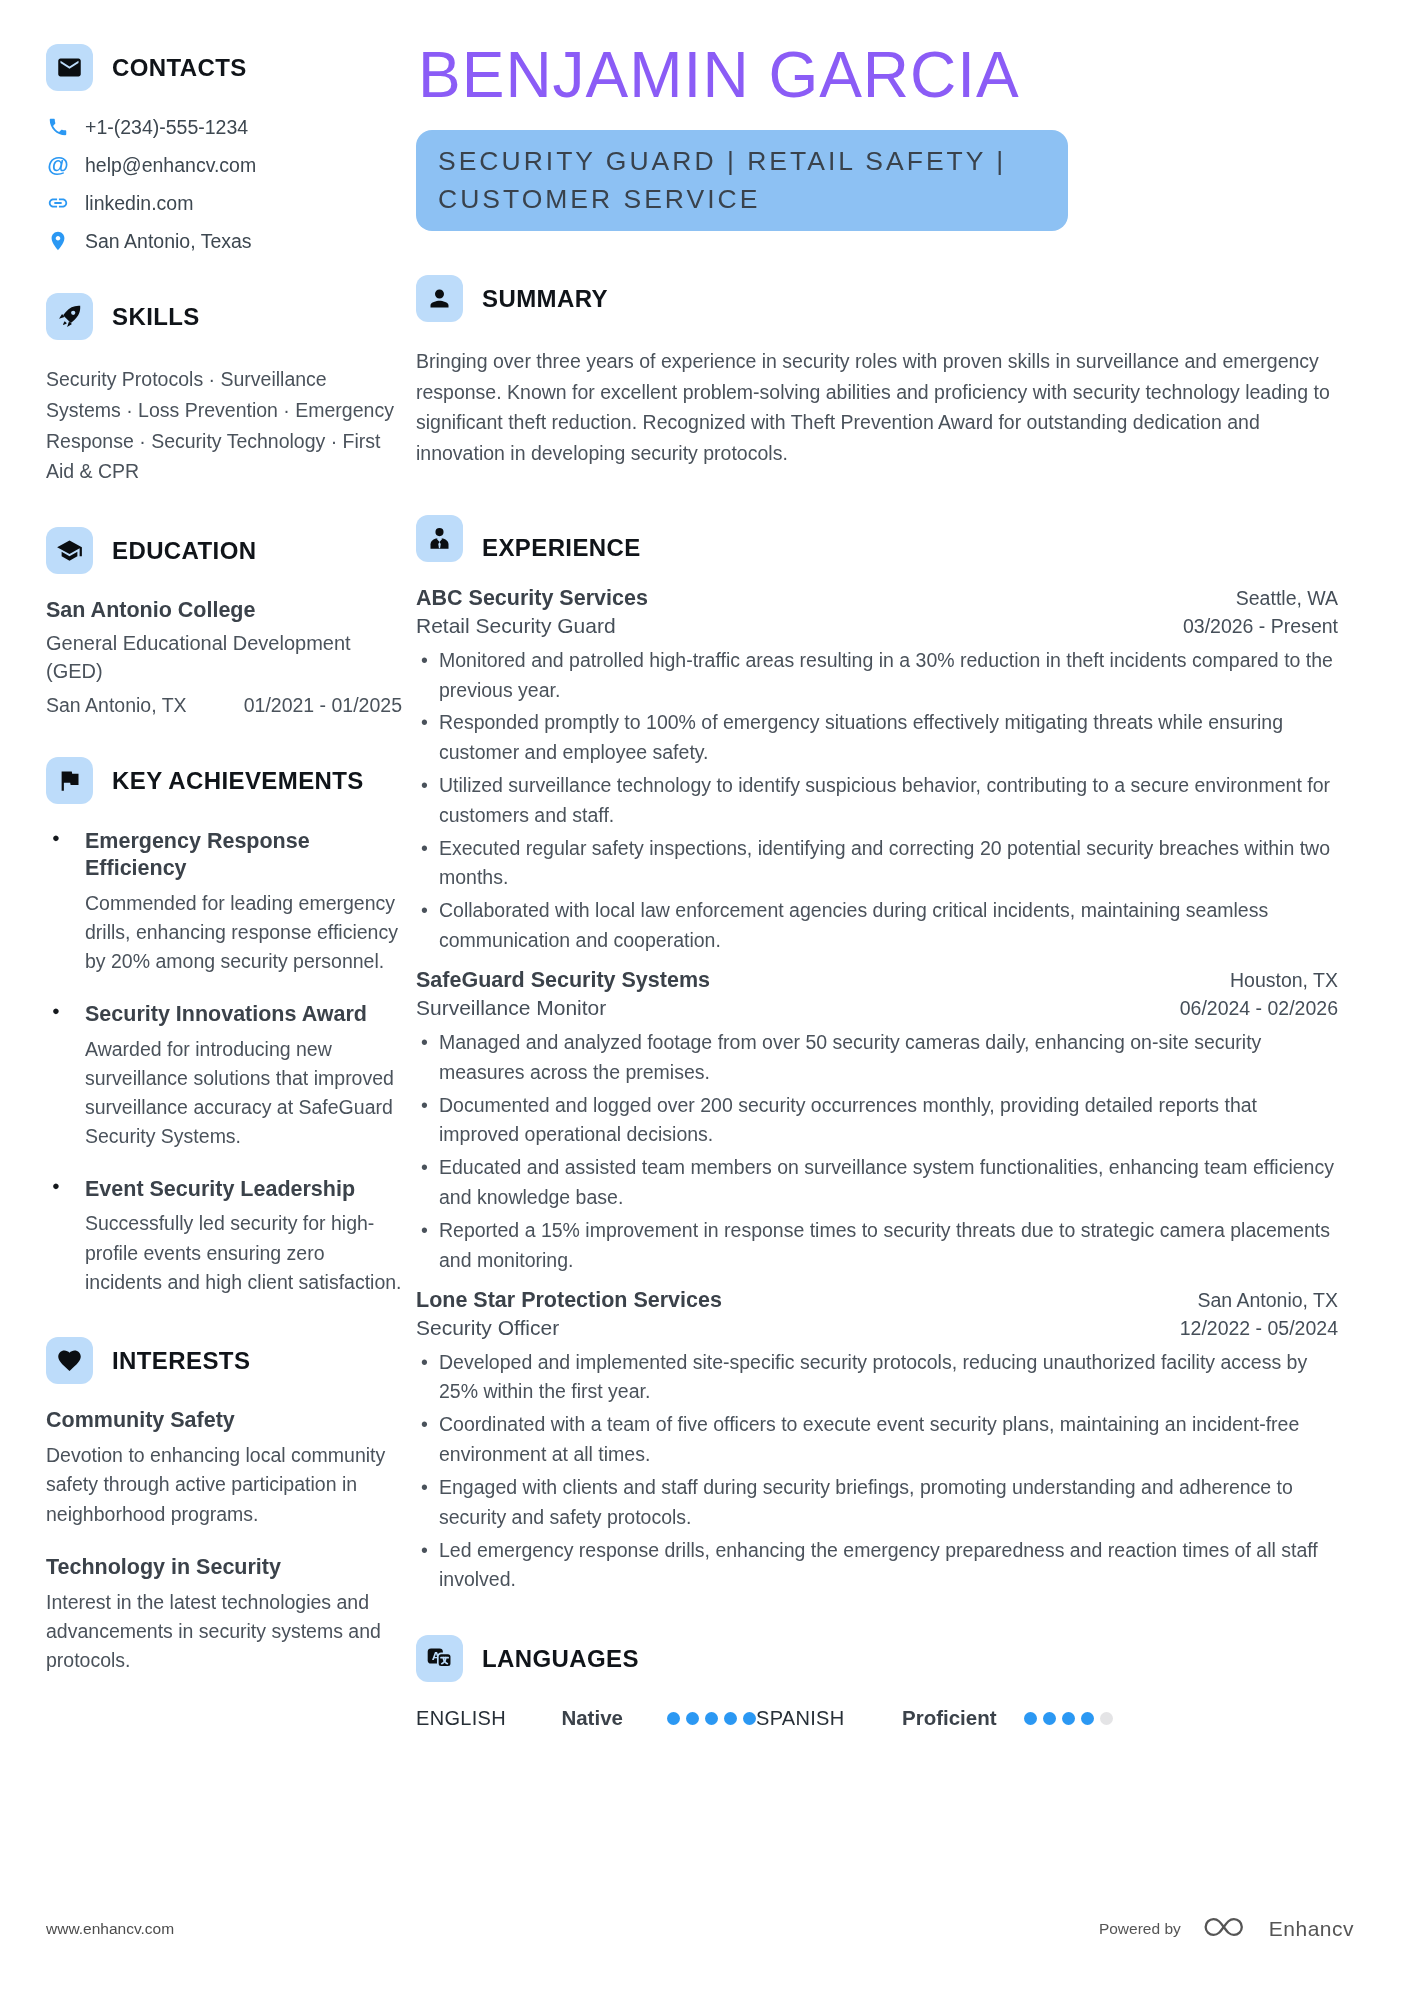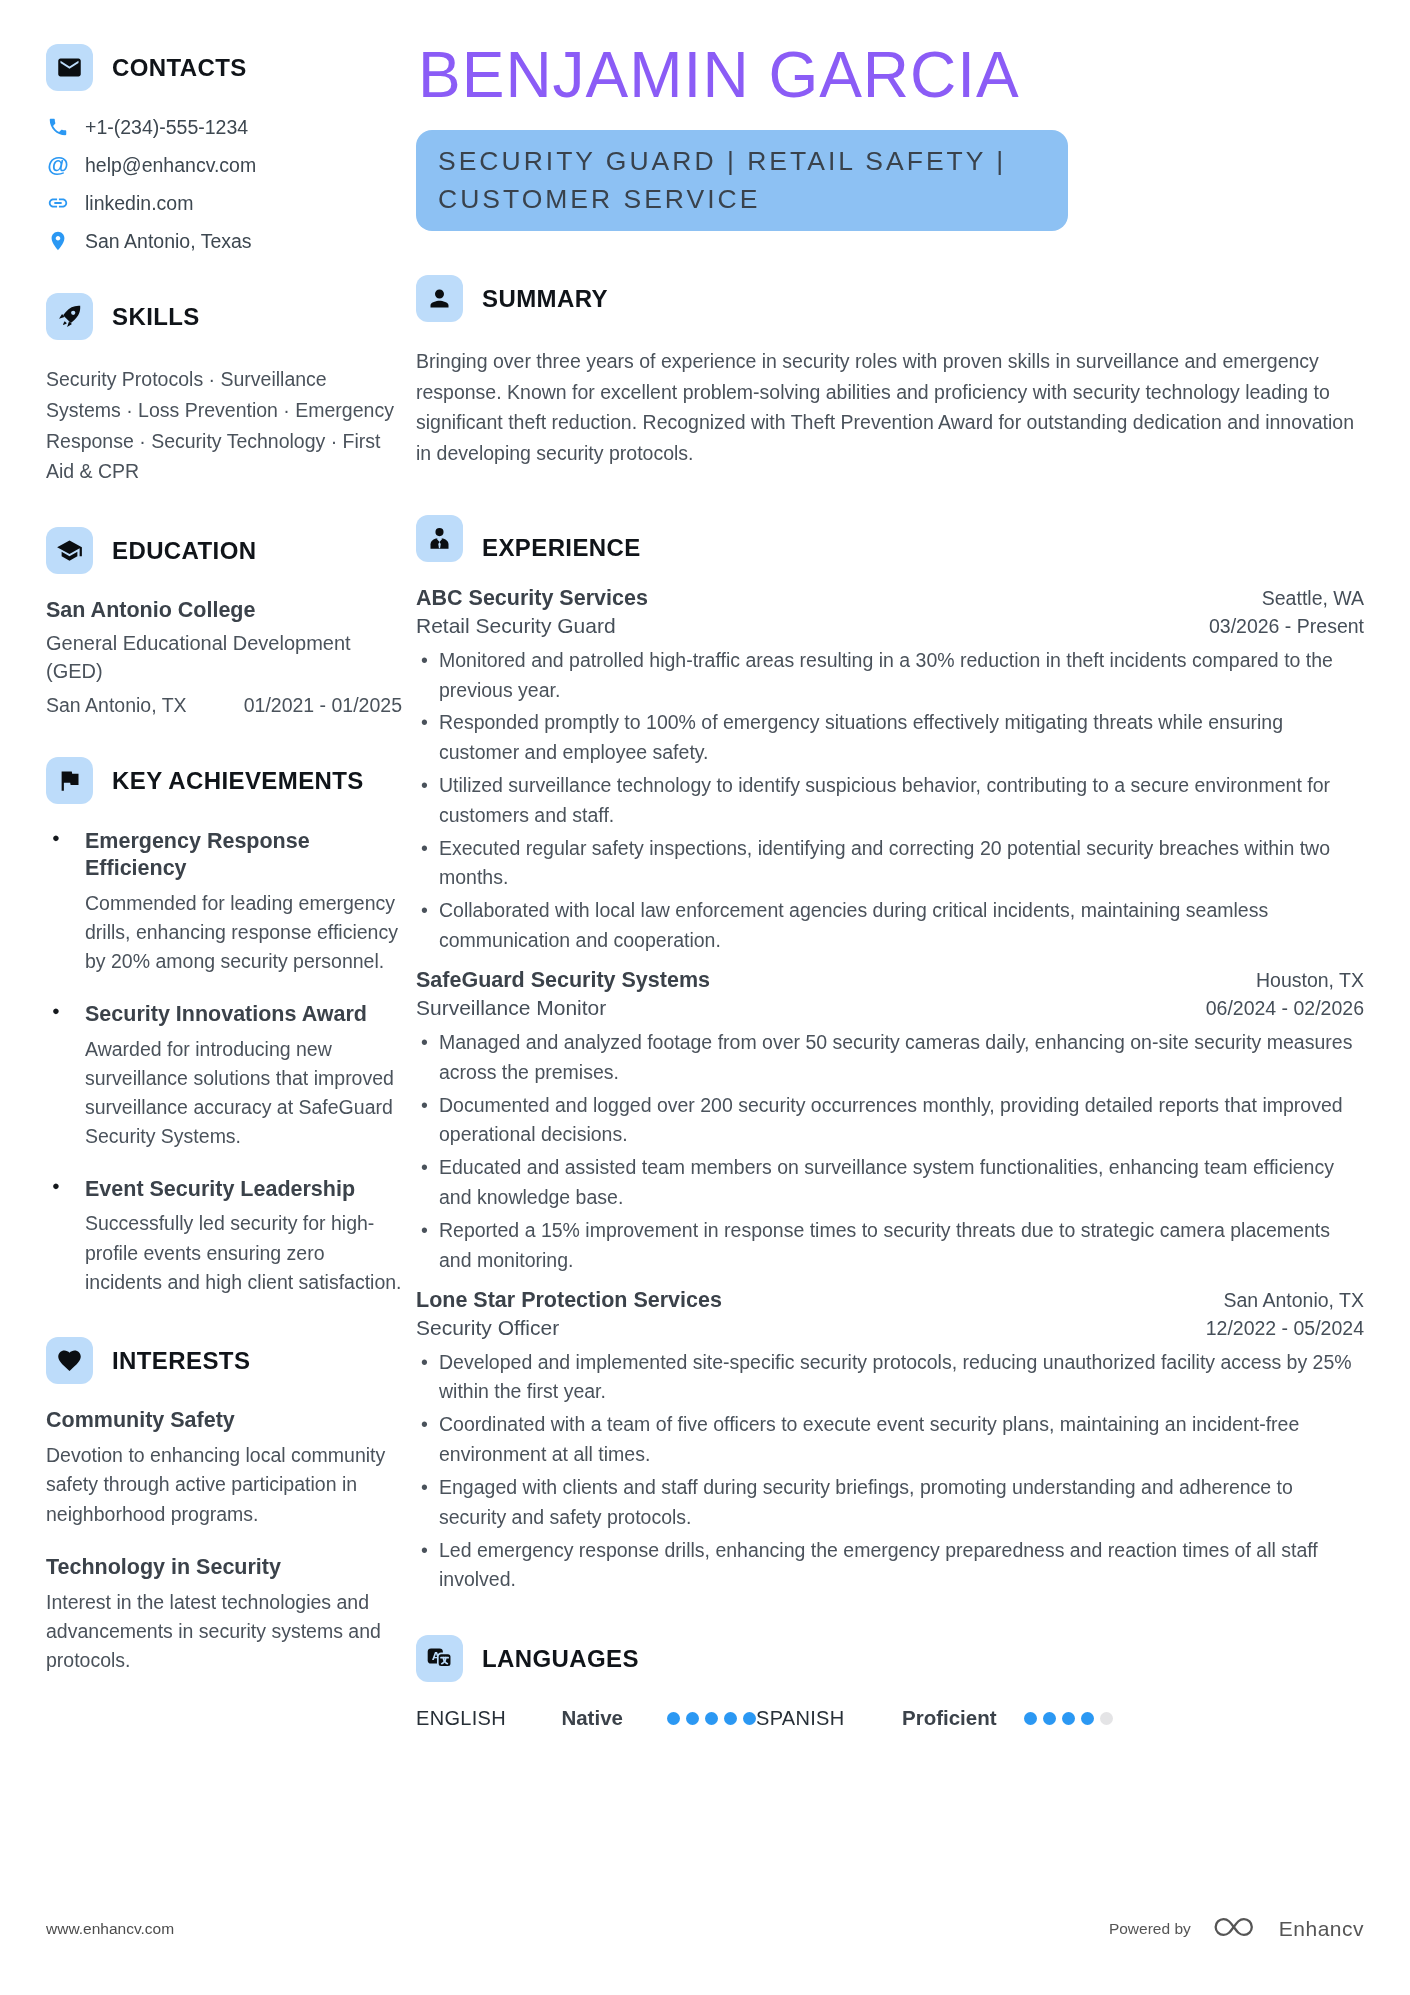--- a/index.html
+++ b/index.html
@@ -1,18 +1,18 @@
 <!DOCTYPE html>
 <html><head>
 <meta charset="utf-8">
 <style>
   * { margin:0; padding:0; box-sizing:border-box; }
   html,body { background:#ffffff; }
   body { width:1410px; height:1995px; font-family:"Liberation Sans","DejaVu Sans",sans-serif; color:#3c444d; position:relative; overflow:hidden; }
-  .page { position:relative; width:1410px; height:1995px; padding:34px 46px 0 46px; display:flex; gap:14px; }
+  .page { position:relative; width:1410px; height:1995px; padding:34px 72px 0 46px; display:flex; gap:14px; }
 
   
   .sidebar { width:356px; flex:none; }
   .main { flex:1; min-width:0; }
 
   
   .section-head { display:flex; align-items:center; gap:19px; margin:40px 0 24px 0; }
   .section-head.first { margin-top:10px; }
   .icon-tile { width:47px; height:47px; border-radius:12px; background:#bddcfa; display:flex; align-items:center; justify-content:center; flex:none; }
   .icon-tile svg { width:27px; height:27px; fill:#0b0e11; }
@@ -69,21 +69,21 @@
   .lang:last-child { flex:1; }
   .lang-name { width:168px; font-size:20px; color:#272f37; letter-spacing:.3px; }
   .lang:last-child .lang-name { width:146px; }
   .lang-level { width:122px; font-size:20.5px; font-weight:700; color:#3b424a; }
   .dots { display:flex; gap:6px; align-items:center; }
   .dot { width:13px; height:13px; border-radius:50%; }
   .dot.on { background:#2b98f3; }
   .dot.off { background:#e4e4e6; }
 
   
-  .footer { position:absolute; left:46px; right:46px; bottom:50px; display:flex; justify-content:space-between; align-items:center;margin-top:34px; }
+  .footer { position:absolute; left:46px; right:56px; bottom:50px; display:flex; justify-content:space-between; align-items:center;margin-top:34px; }
   .footer-url { font-size:15.5px; color:#4c4c4c; }
   .powered { display:flex; align-items:center; gap:22px; color:#555; }
   .powered-label { font-size:15.5px; color:#555; }
   .brand-logo svg { width:44px; height:28px; stroke:#555; fill:none; stroke-width:1.8; }
   .brand-name { font-size:21px; color:#555; letter-spacing:.5px; }
 </style>
 </head>
 <body>
 
 <div class="page">

